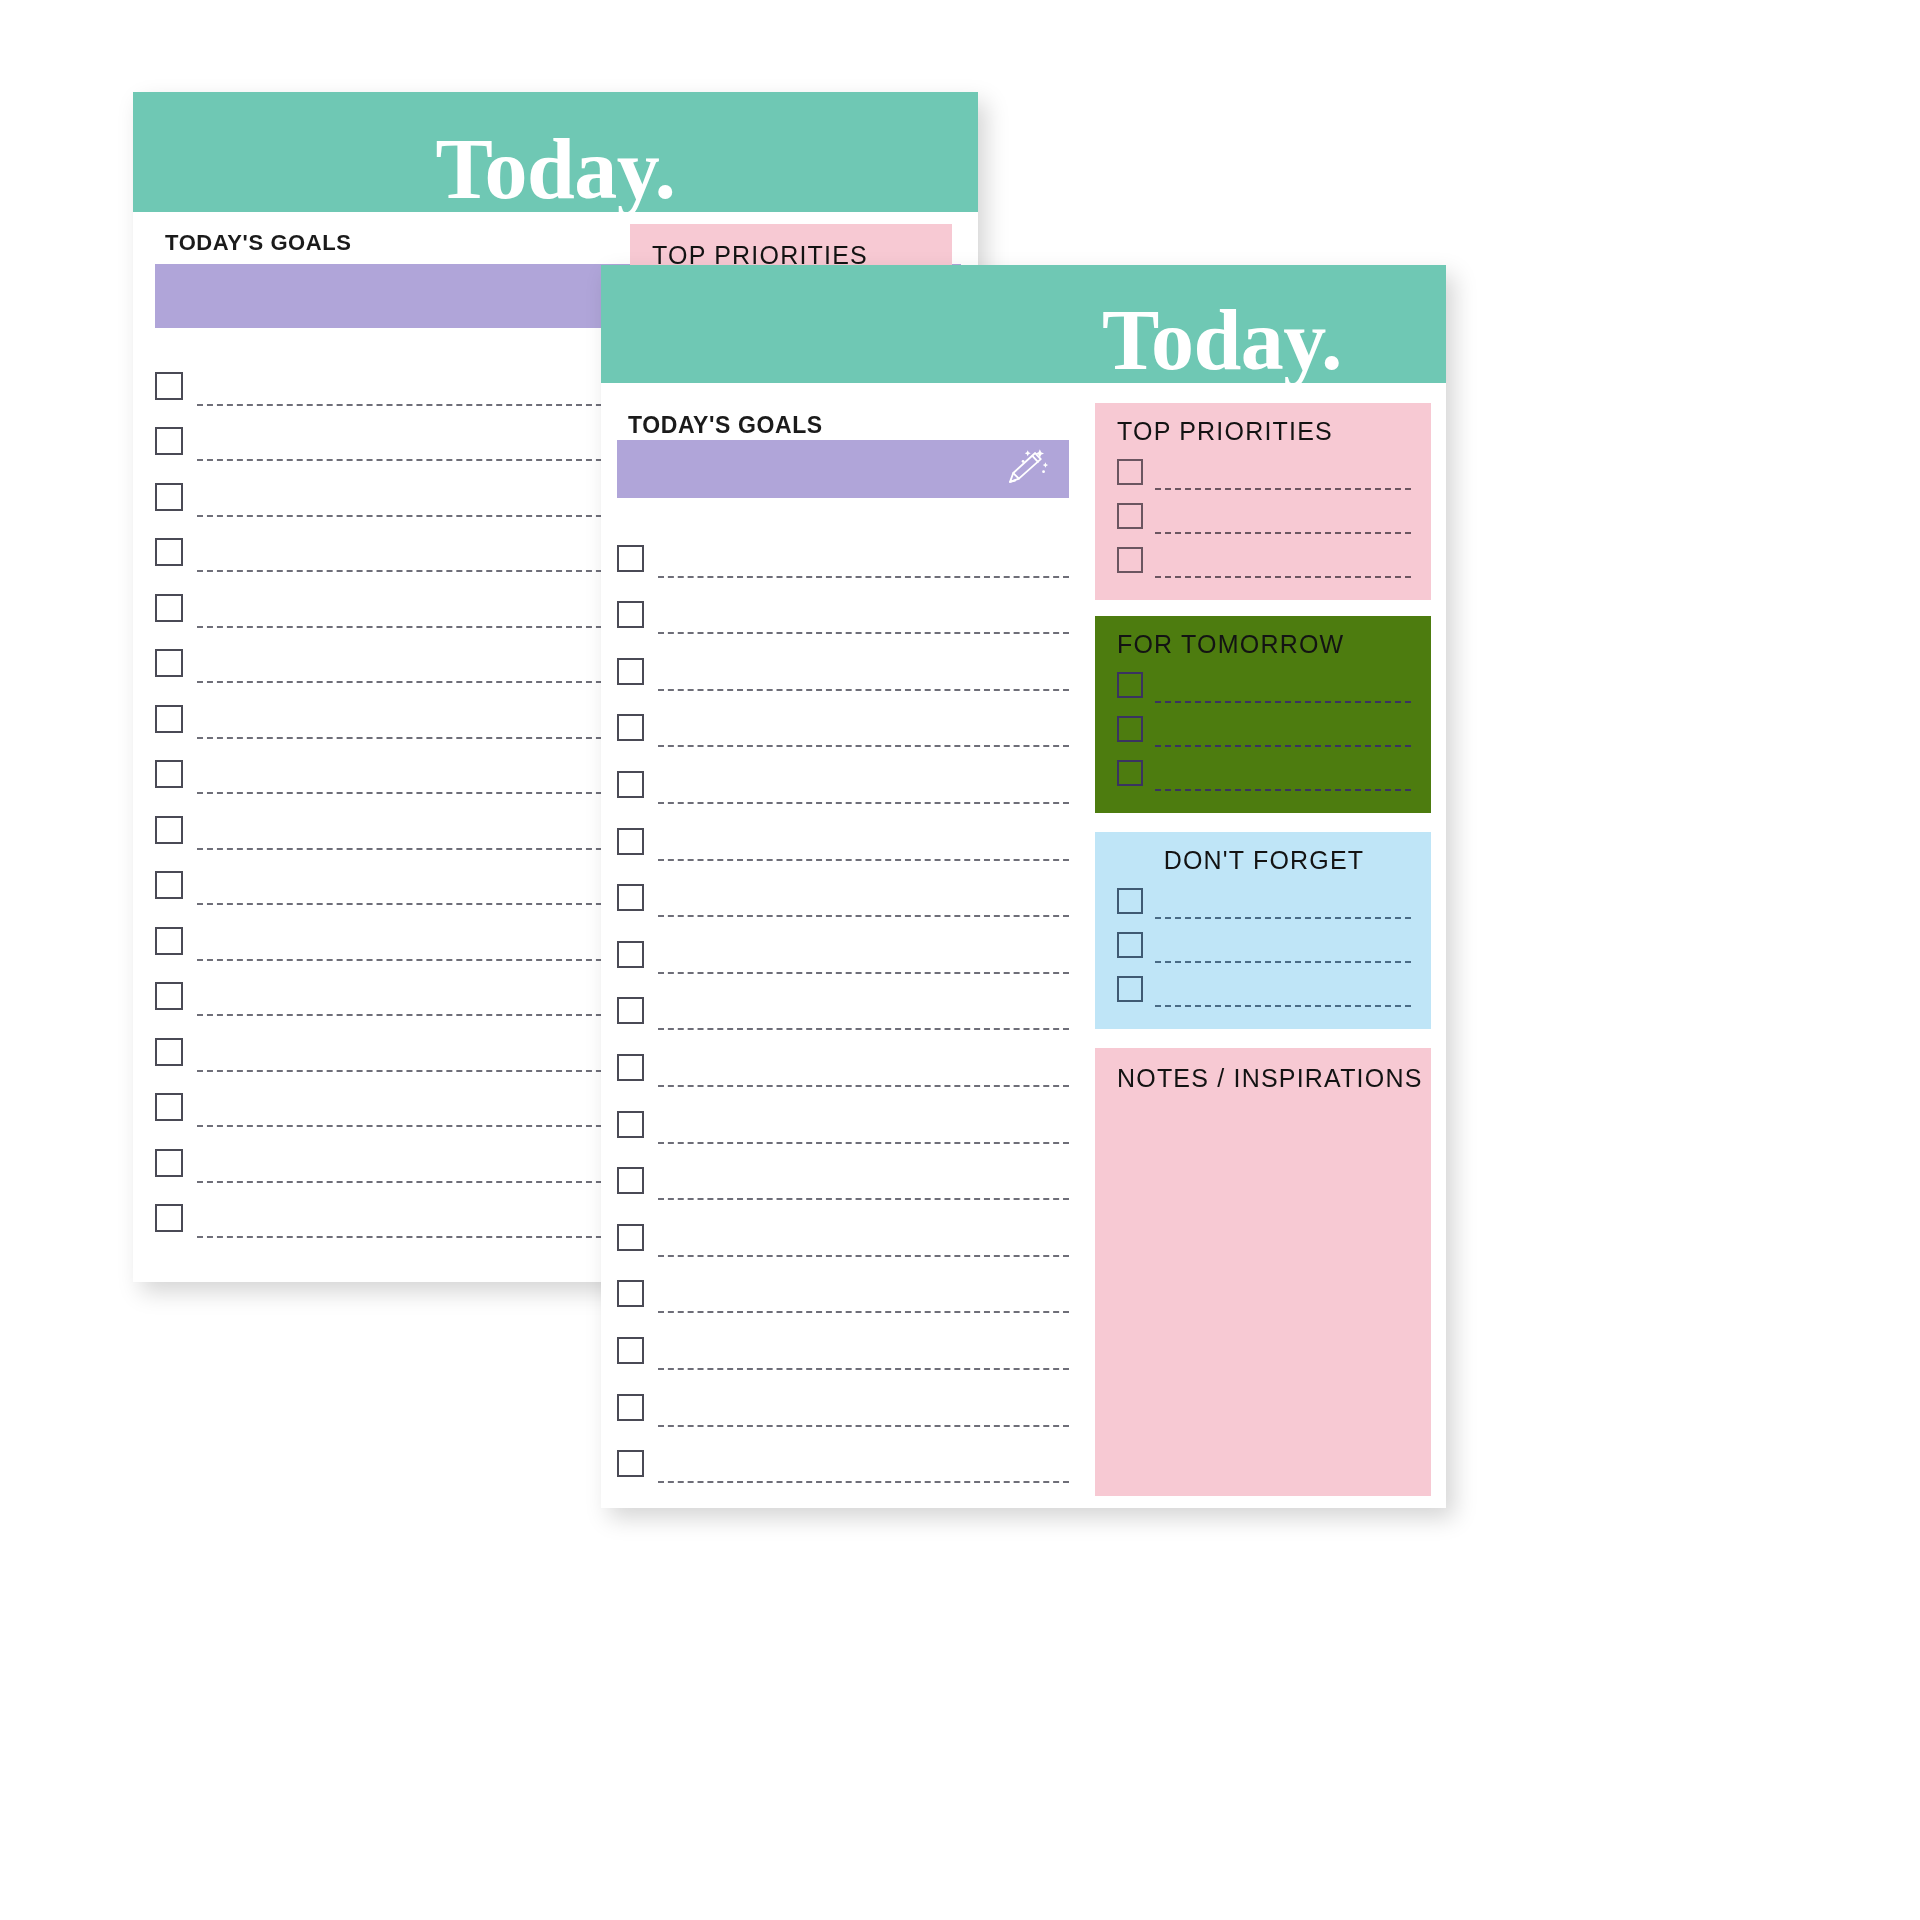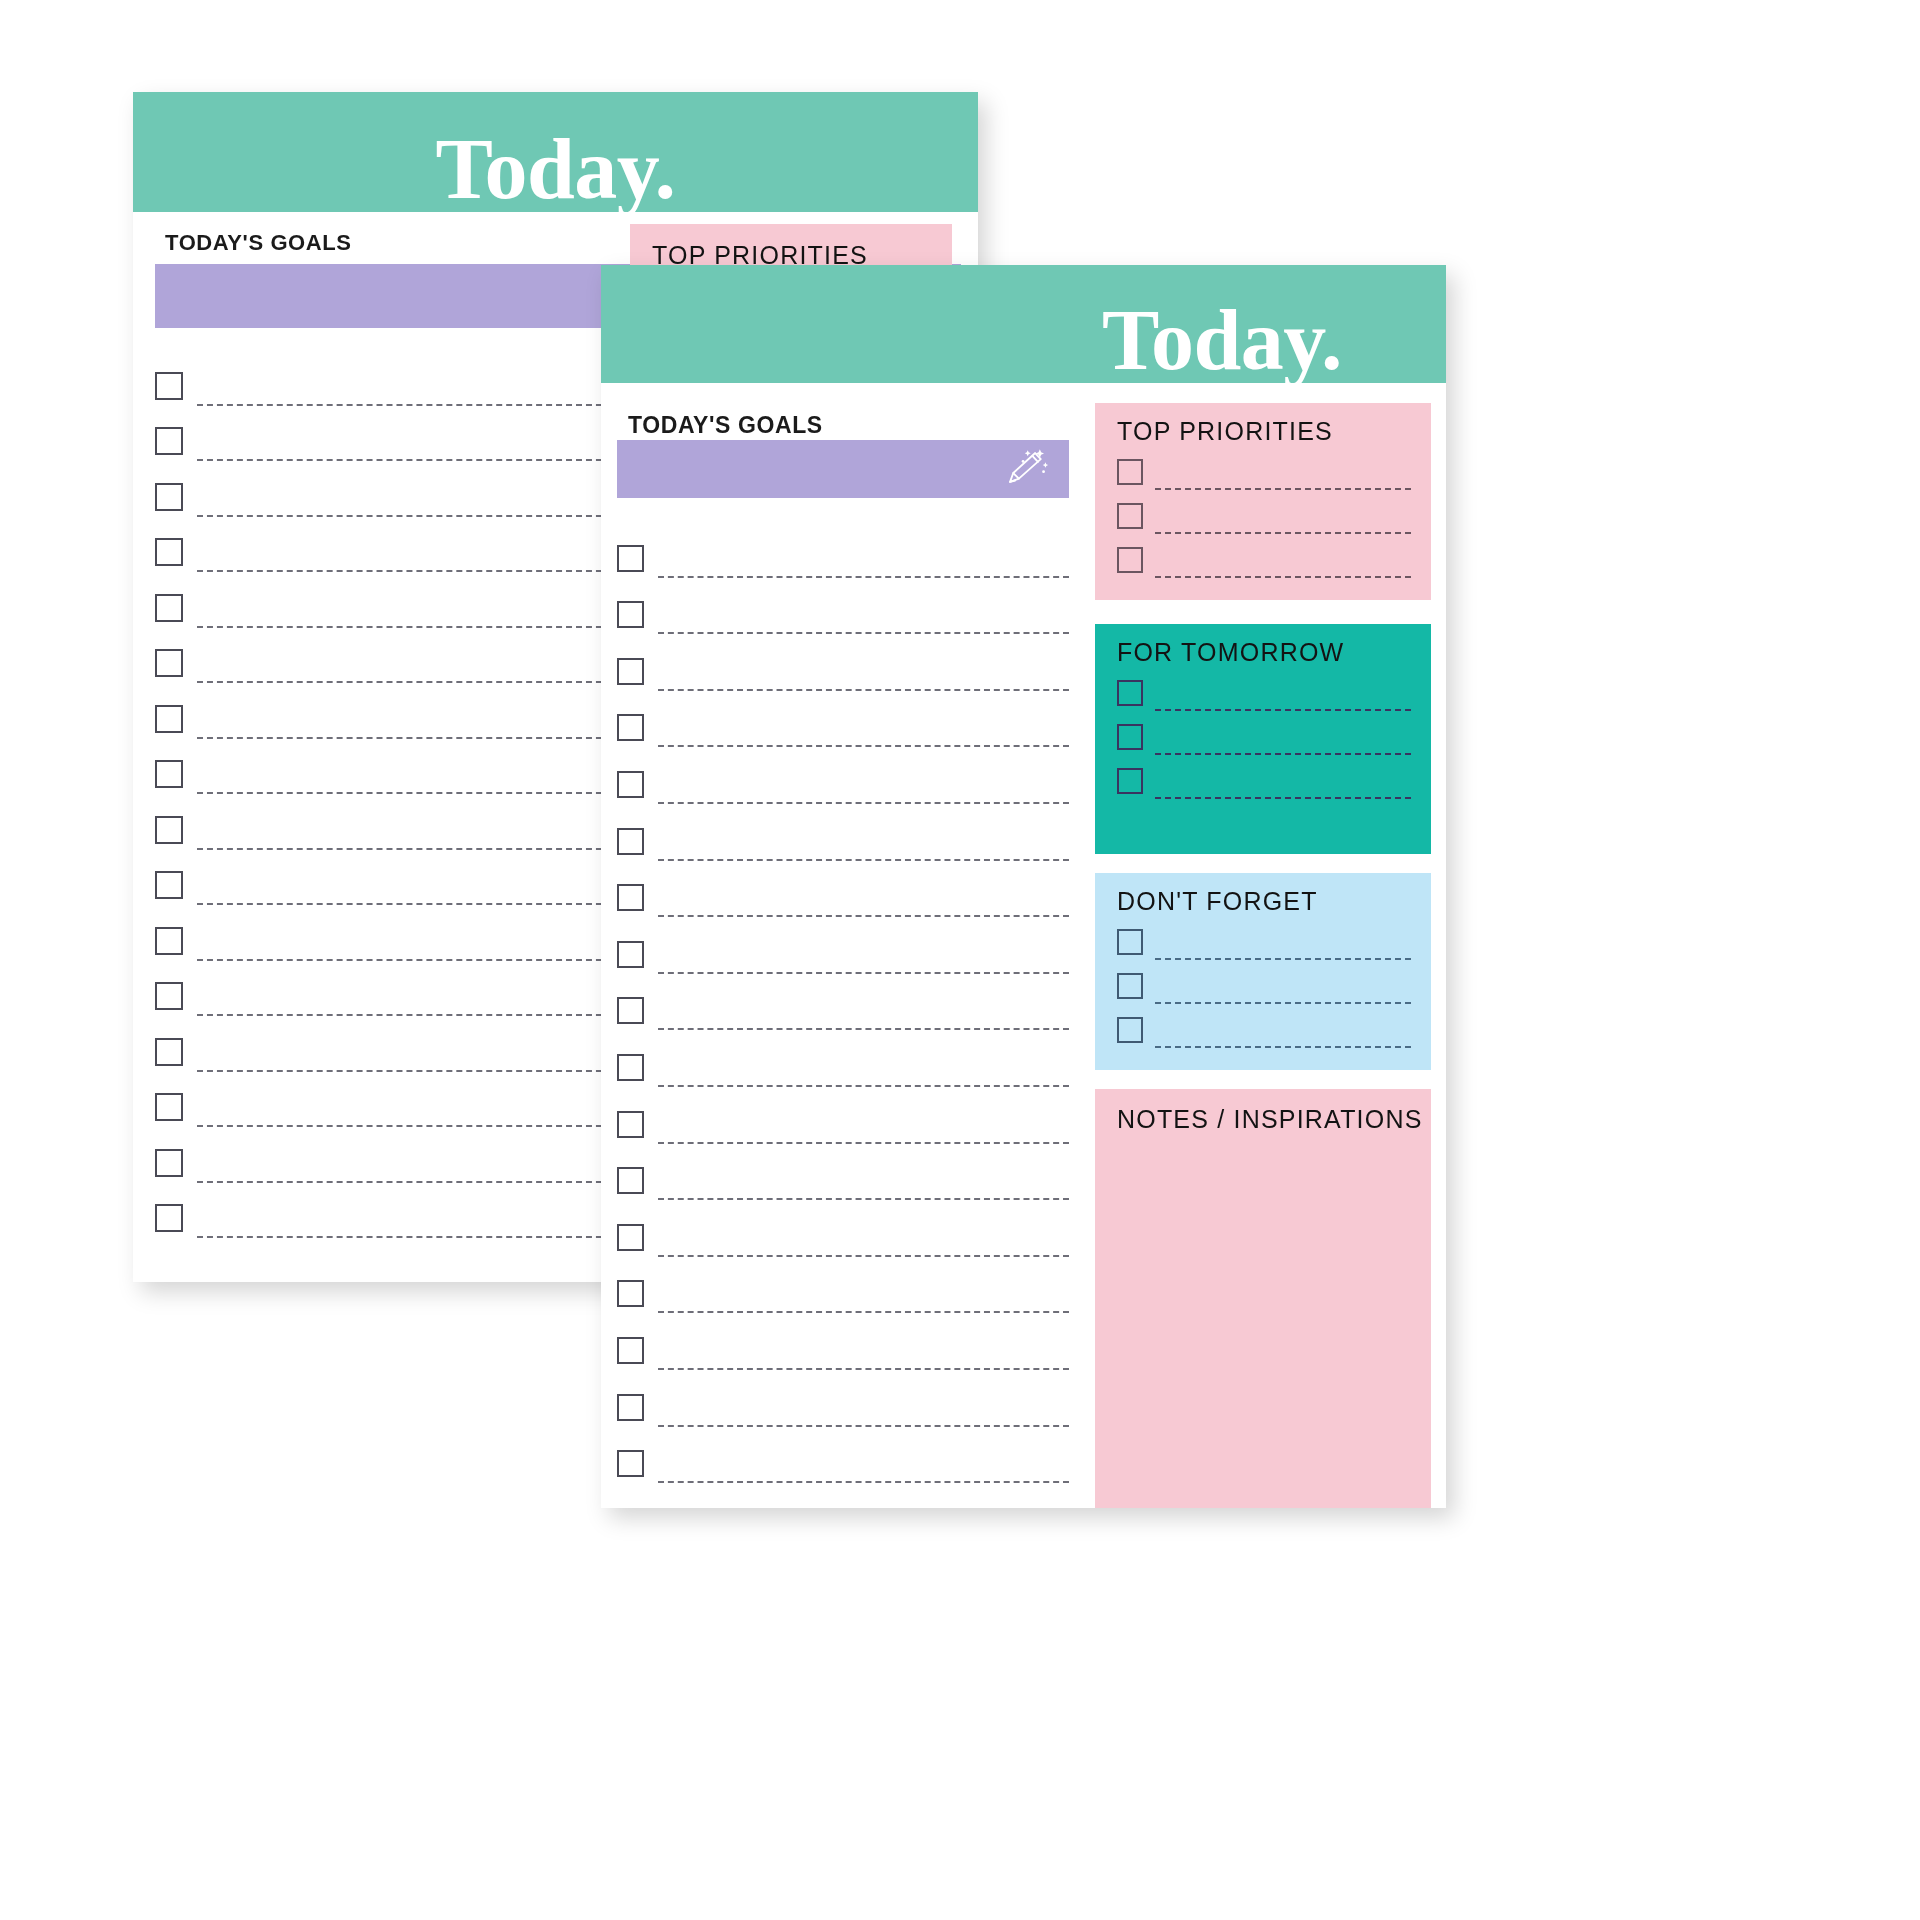--- a/index.html
+++ b/index.html
@@ -173,22 +173,22 @@
   #right-col {
     position: absolute;
     left: 494px;
     top: 20px;
     width: 336px;
   }
   .rbox { width: 336px; }
   .rbox .rbox-title { display: block; font-size: 25px; }
 
   #box-priorities { background: #f7c9d3; height: 197px; }
-  #box-tomorrow  { background: #14b8a6; height: 230px; margin-top: 24px; }
-  #box-forget    { background: #bfe5f7; height: 197px; margin-top: 19px; }
+  #box-tomorrow  { background: #4d7c0f; height: 197px; margin-top: 16px; }
+  #box-forget    { background: #bfe5f7; height: 197px; margin-top: 19px; text-align: center; }
   #box-notes     { background: #f7c9d3; height: 448px; margin-top: 19px; }
 
   .rbox .inner { padding: 14px 20px 0 22px; }
   .rbox .rrow { height: 44px; }
   .rbox .cbox { width: 26px; height: 26px; margin-bottom: 5px; }
 
   #box-priorities .cbox { border-color: #6b5560; }
   #box-priorities .dline { border-bottom-color: #6b5560; }
   #box-tomorrow .cbox { border-color: #3a3360; }
   #box-tomorrow .dline { border-bottom-color: #3a3360; }

